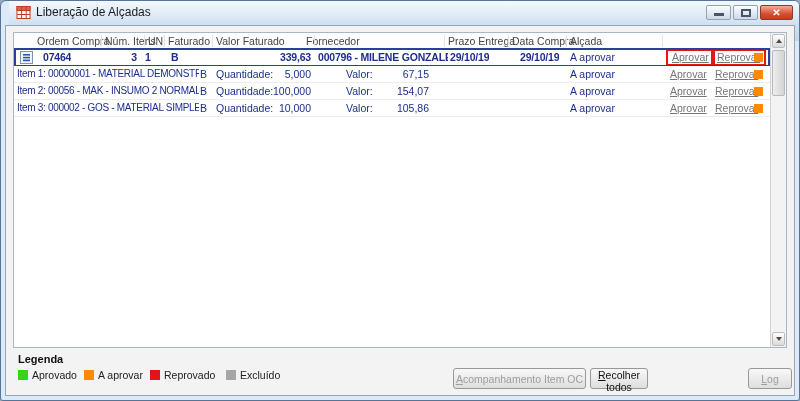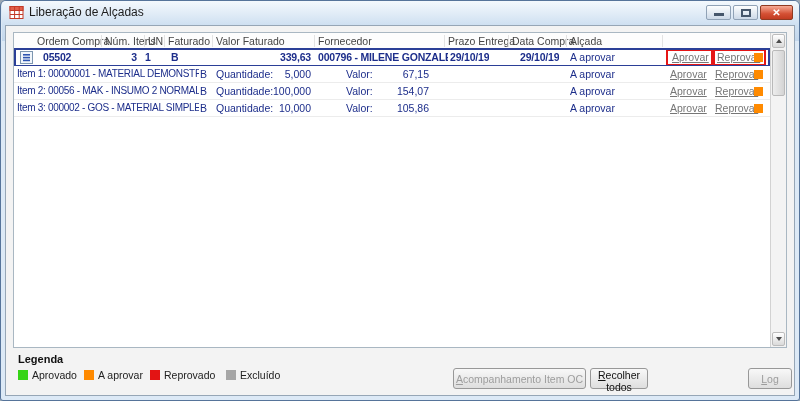--- a/index.html
+++ b/index.html
@@ -3,21 +3,21 @@
 <meta charset="utf-8">
 <style>
   * { margin:0; padding:0; box-sizing:border-box; }
   html,body { width:800px; height:401px; overflow:hidden; }
   body { font-family:"Liberation Sans", sans-serif; background:#9aa7b4; }
 
   .window { position:absolute; inset:0; background:#dce9f6; border:1px solid #56749a;
             border-radius:6px 6px 3px 3px; overflow:hidden; }
 
   
-  .titlebar { position:absolute; top:0; left:1px; right:0; height:40px;
+  .titlebar { position:absolute; top:0; left:8px; right:0; height:40px;
               background:linear-gradient(#f4f9fd,#cfe0f1 60%, #c3d7ec); }
   .app-icon { position:absolute; left:7px; top:4px; width:15px; height:15px; }
   .title { position:absolute; left:27px; top:0; line-height:23px; font-size:12px; color:#1d1d1d; white-space:nowrap; }
   .win-controls { position:absolute; top:4px; right:6px; display:flex; gap:2px; }
   .win-btn { width:25px; height:15px; border:1px solid #8fa1b5; border:1px solid #90a2b6; border-radius:2px;
              background:linear-gradient(#fdfefe,#ccd9e8); position:relative; cursor:default; }
   .glyph-min { position:absolute; left:7px; bottom:3px; width:10px; height:3px; background:#45566b; }
   .glyph-max { position:absolute; left:7px; top:3px; width:10px; height:8px; border:2px solid #45566b; background:transparent; }
   .win-btn.close { width:33px; background:linear-gradient(#f7ab96,#d45034 60%, #c23c22); border-color:#8f3a22;
                    color:#fff; font-size:10px; font-weight:bold; display:flex; align-items:center; justify-content:center; }
@@ -100,21 +100,21 @@
   <div class="client">
 
     <div class="grid-box">
 
       <div class="hdr-row">
         <span class="hc" style="left:23px">Ordem Compra</span>
         <span class="hc" style="left:91px">Núm. Itens</span>
         <span class="hc" style="left:134px">UN</span>
         <span class="hc" style="left:154px">Faturado</span>
         <span class="hc" style="left:202px">Valor Faturado</span>
-        <span class="hc" style="left:304px">Fornecedor</span>
+        <span class="hc" style="left:292px">Fornecedor</span>
         <span class="hc" style="left:434px">Prazo Entrega</span>
         <span class="hc" style="left:498px">Data Compra</span>
         <span class="hc" style="left:556px">Alçada</span>
         <span class="vsep" style="left:87px"></span>
         <span class="vsep" style="left:130px"></span>
         <span class="vsep" style="left:150px"></span>
         <span class="vsep" style="left:198px"></span>
         <span class="vsep" style="left:300px"></span>
         <span class="vsep" style="left:430px"></span>
         <span class="vsep" style="left:494px"></span>
@@ -122,21 +122,21 @@
         <span class="vsep" style="left:648px"></span>
       </div>
 
       <div class="row" style="top:16px">
         <svg class="expand-ic" viewBox="0 0 13 13">
           <rect x="0.5" y="0.5" width="12" height="12" fill="#f1f6fb" stroke="#7d96b0"></rect>
           <rect x="3" y="3" width="7" height="1.6" fill="#2f55b0"></rect>
           <rect x="3" y="5.8" width="7" height="1.6" fill="#2f55b0"></rect>
           <rect x="3" y="8.6" width="7" height="1.6" fill="#2f55b0"></rect>
         </svg>
-        <span class="cell b" style="left:29px">05502</span>
+        <span class="cell b" style="left:29px">07464</span>
         <span class="cell b num" style="left:105px;width:18px">3</span>
         <span class="cell b" style="left:131px">1</span>
         <span class="cell b" style="left:157px">B</span>
         <span class="cell b num" style="left:202px;width:95px">339,63</span>
         <span class="cell b" style="left:304px;width:130px">000796 - MILENE GONZALES VOII</span>
         <span class="cell b" style="left:436px">29/10/19</span>
         <span class="cell b" style="left:506px">29/10/19</span>
         <span class="cell" style="left:556px">A aprovar</span>
         <span class="link ann" style="left:652px">Aprovar</span>
         <span class="link ann" style="left:697px">Reprovar</span>

